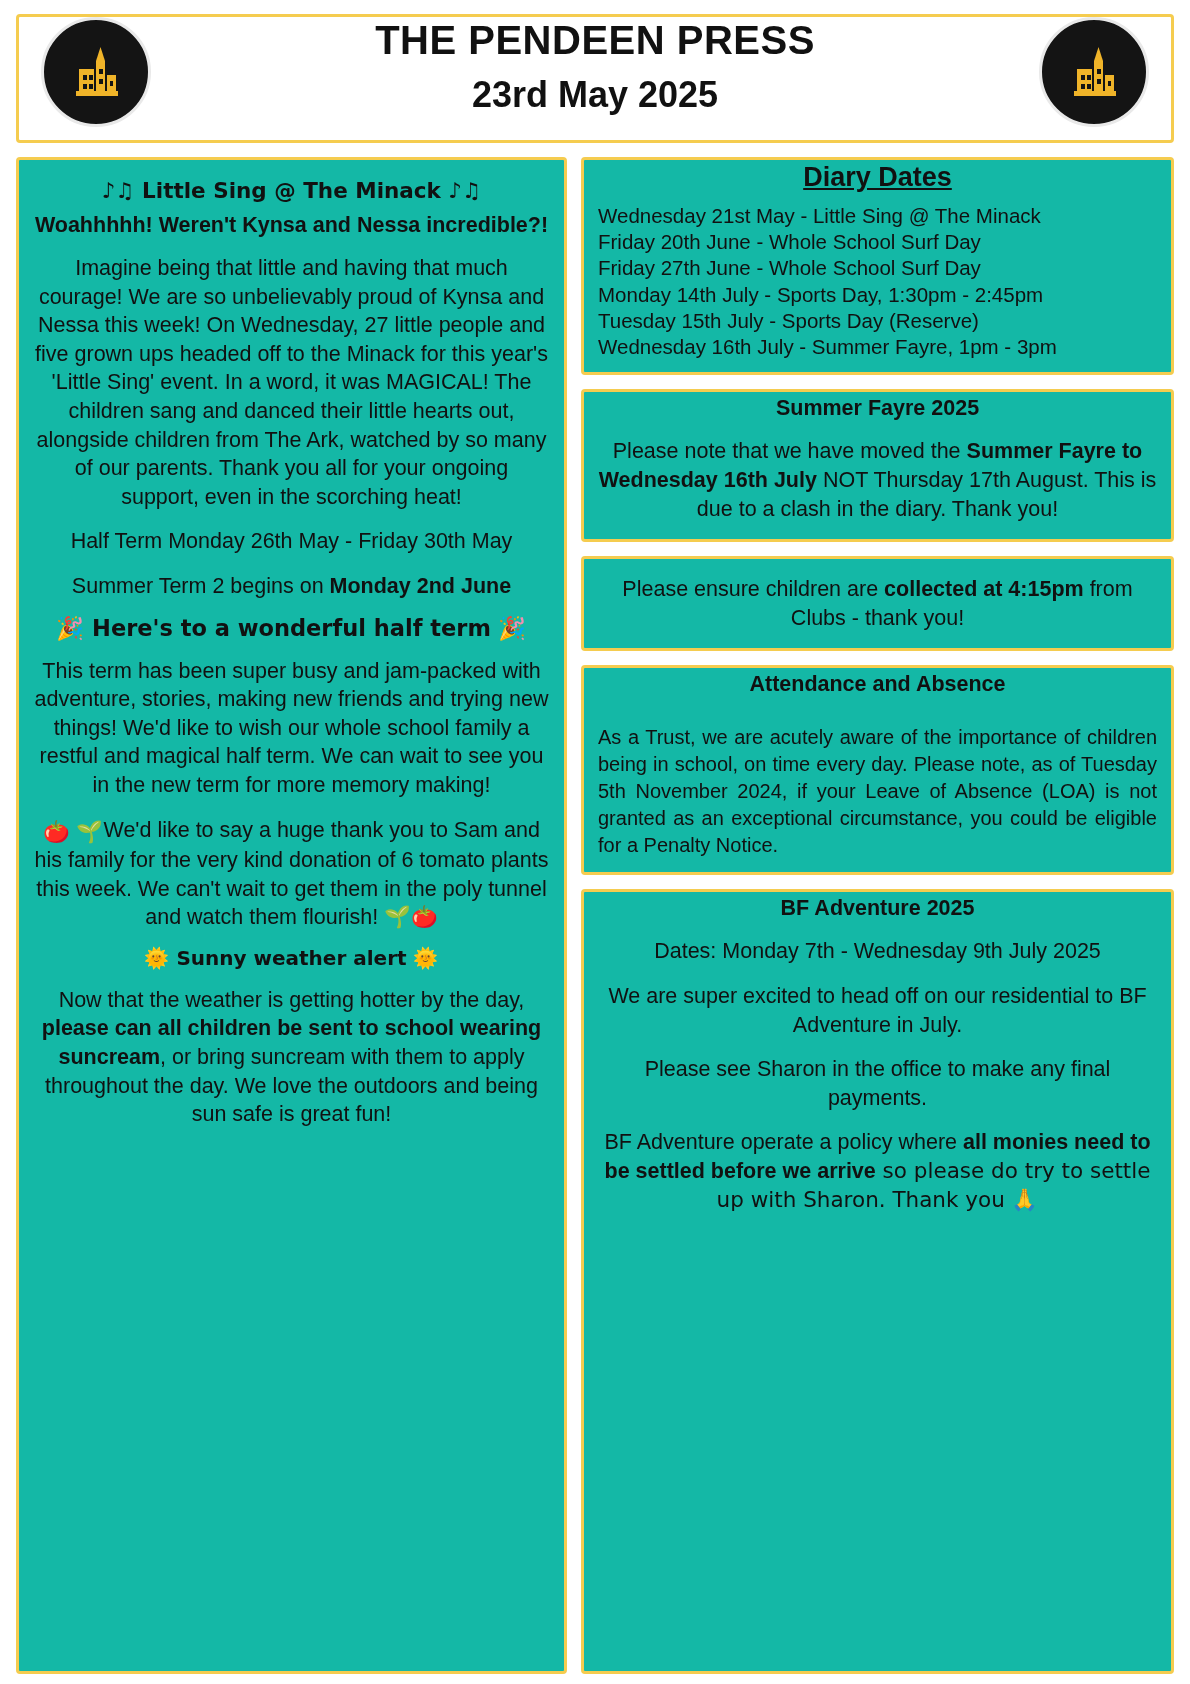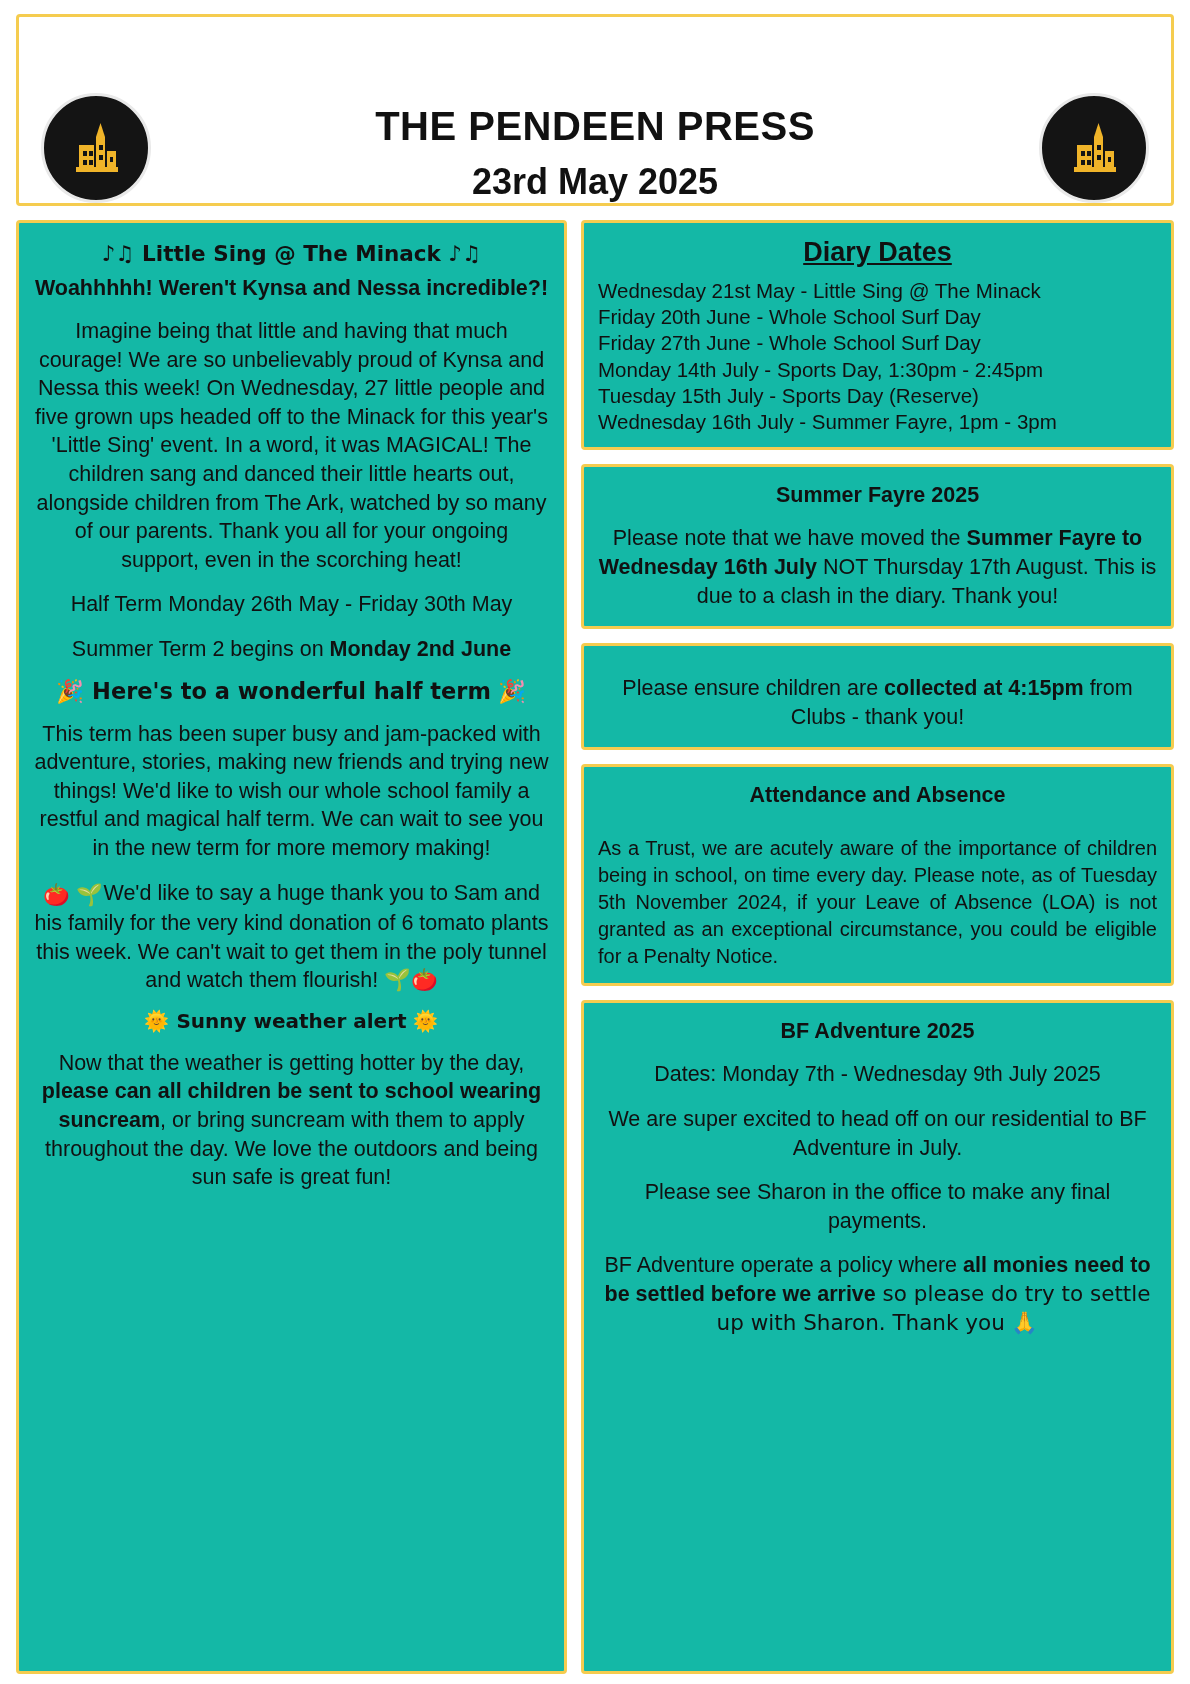--- a/index.html
+++ b/index.html
@@ -21,23 +21,23 @@
     box-sizing: border-box;
     padding: 14px 16px 10px 16px;
     display: flex;
     flex-direction: column;
   }
 
   
   .masthead {
     border: 3px solid #f5cc4f;
     border-radius: 4px;
-    height: 192px;
-    display: flex;
-    align-items: flex-end;
+    height: 129px;
+    display: flex;
+    align-items: flex-start;
     justify-content: space-between;
     padding: 0 22px;
     box-sizing: border-box;
     margin-bottom: 14px;
   }
   .logo {
     width: 104px;
     height: 104px;
     border-radius: 50%;
     background: #141414;
@@ -78,21 +78,21 @@
     border: 3px solid #f5cc4f;
     border-radius: 4px;
     box-sizing: border-box;
     background: #14b8a6;
   }
   .col-left .panel {
     height: 100%;
     padding: 14px 14px 10px 14px;
     overflow: hidden;
   }
-  .col-right .panel { padding: 12px 14px 12px 14px; }
+  .col-right .panel { padding: 0 14px 12px 14px; }
 
   
   .hd-center {
     text-align: center;
     font-weight: bold;
     font-size: 21.5px;
     margin: 4px 0 10px 0;
   }
   .hd-underline {
     text-align: center;

